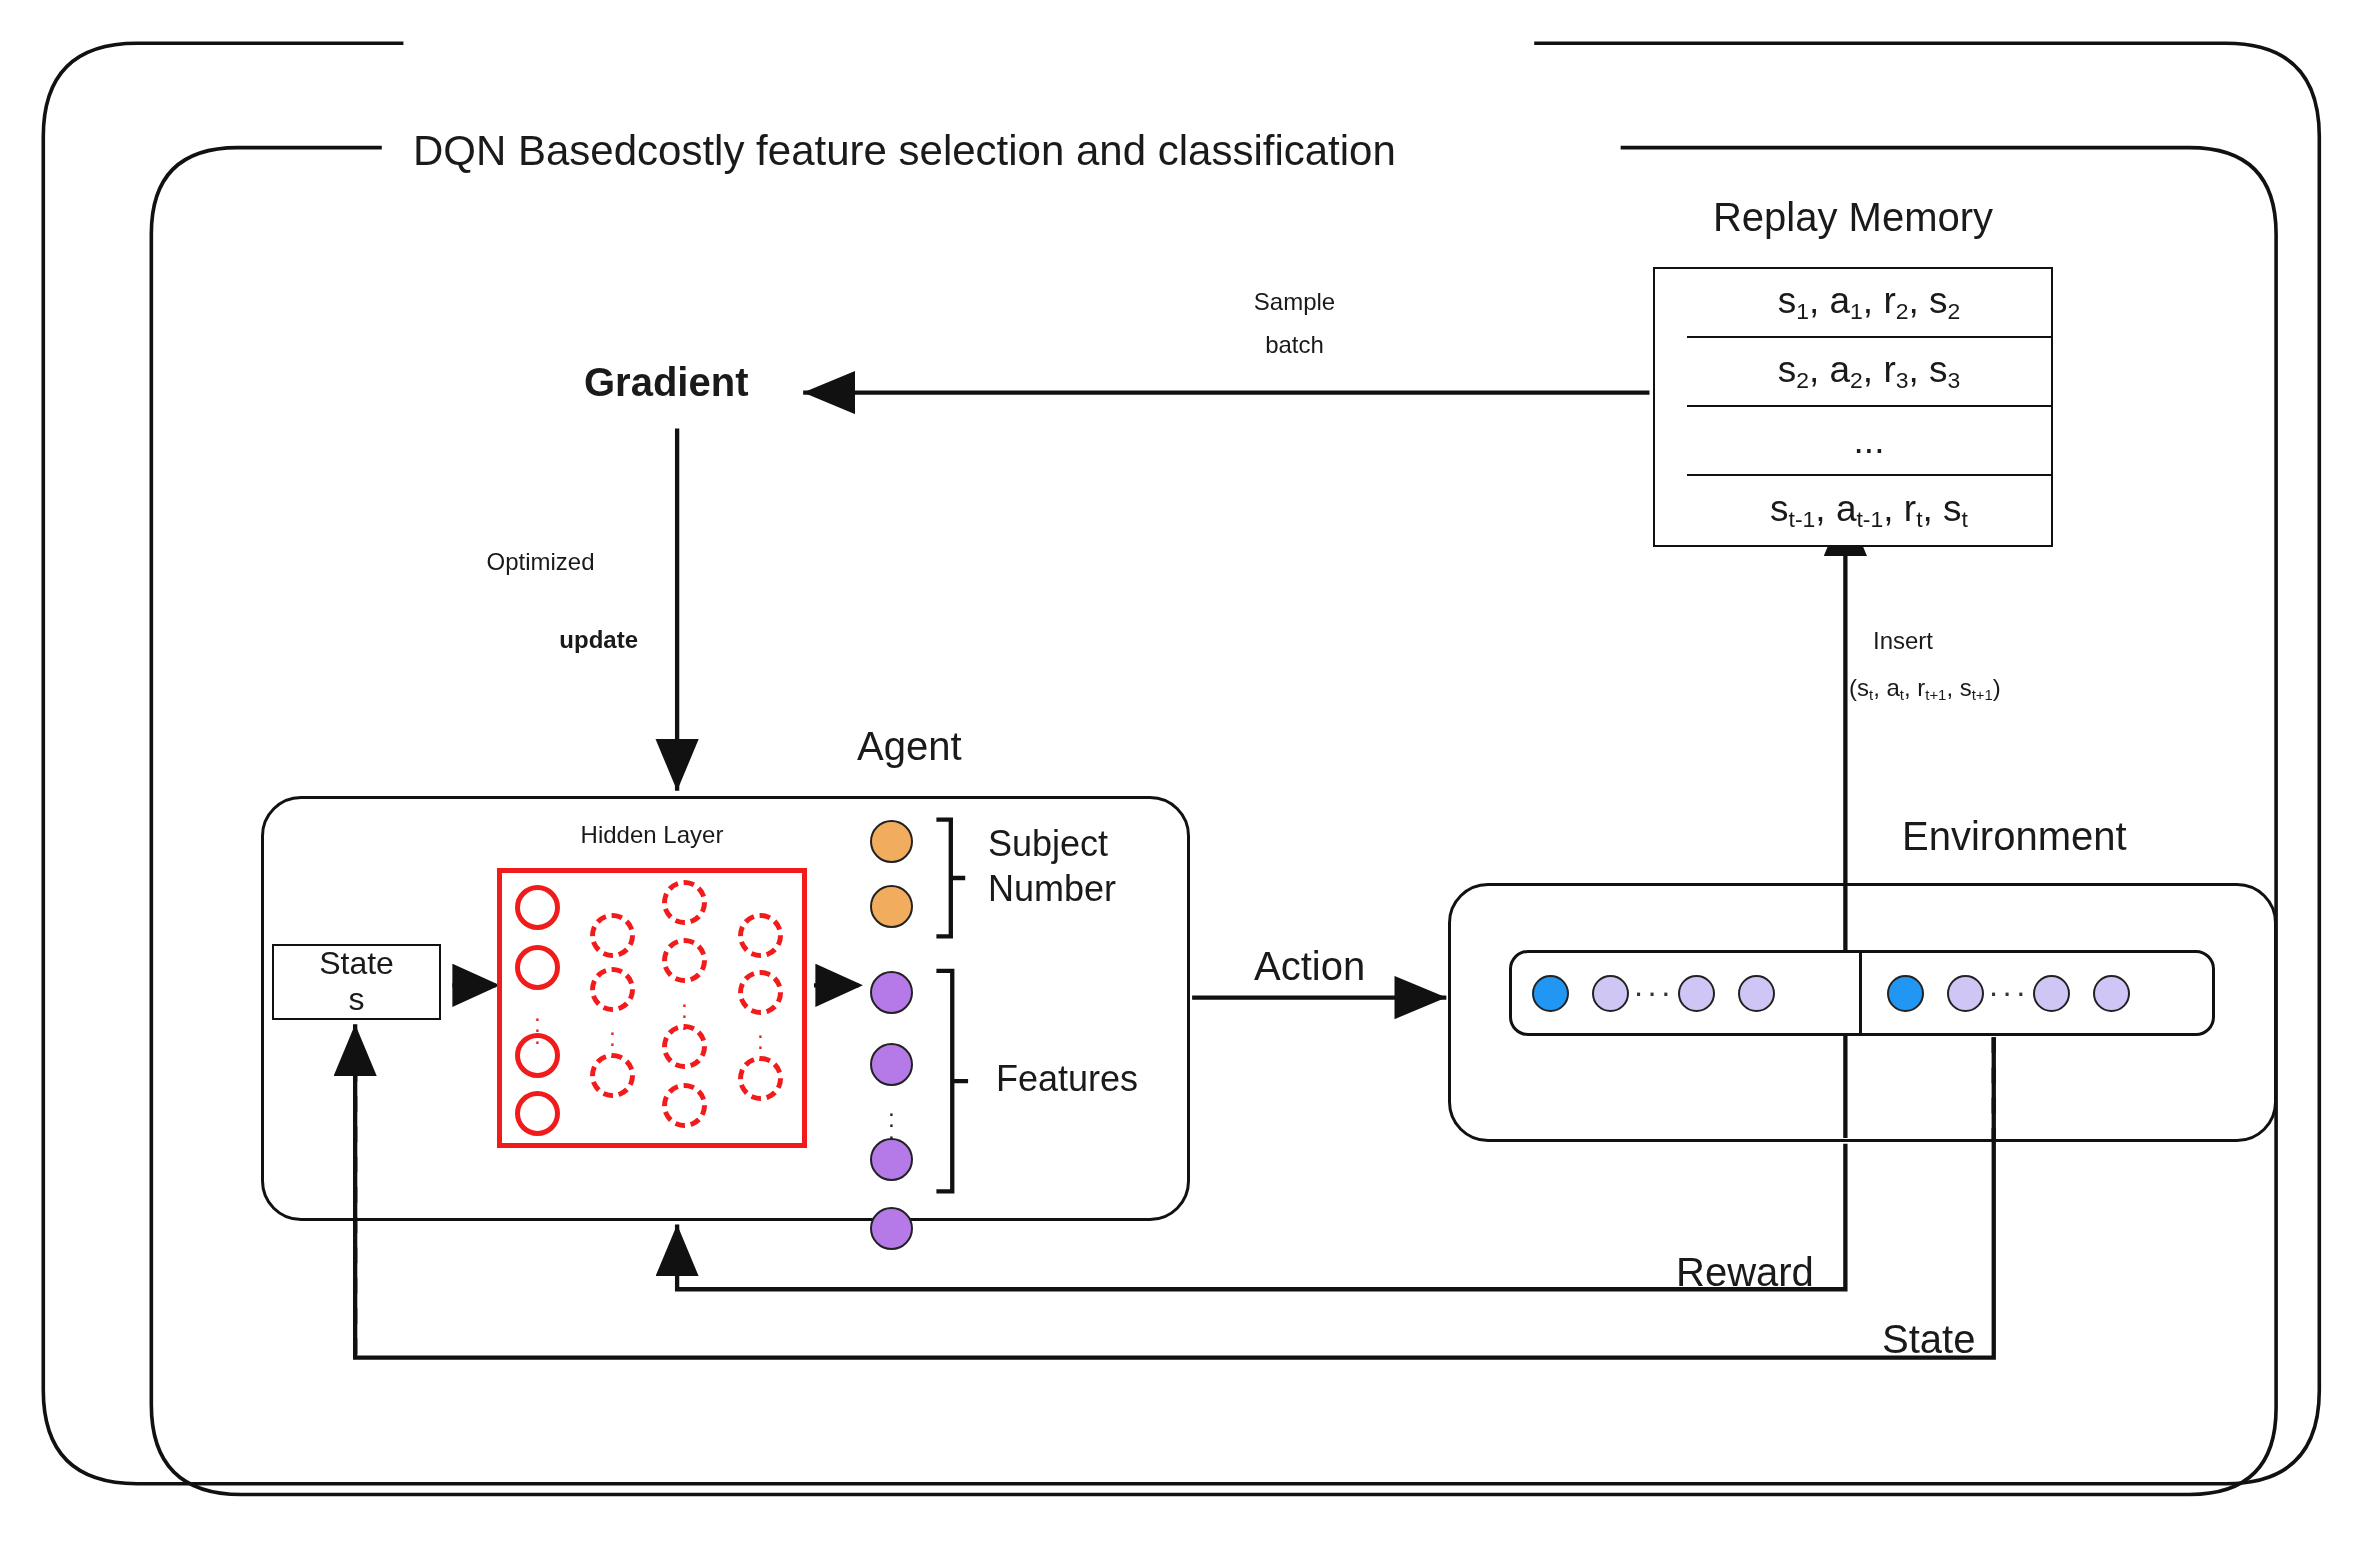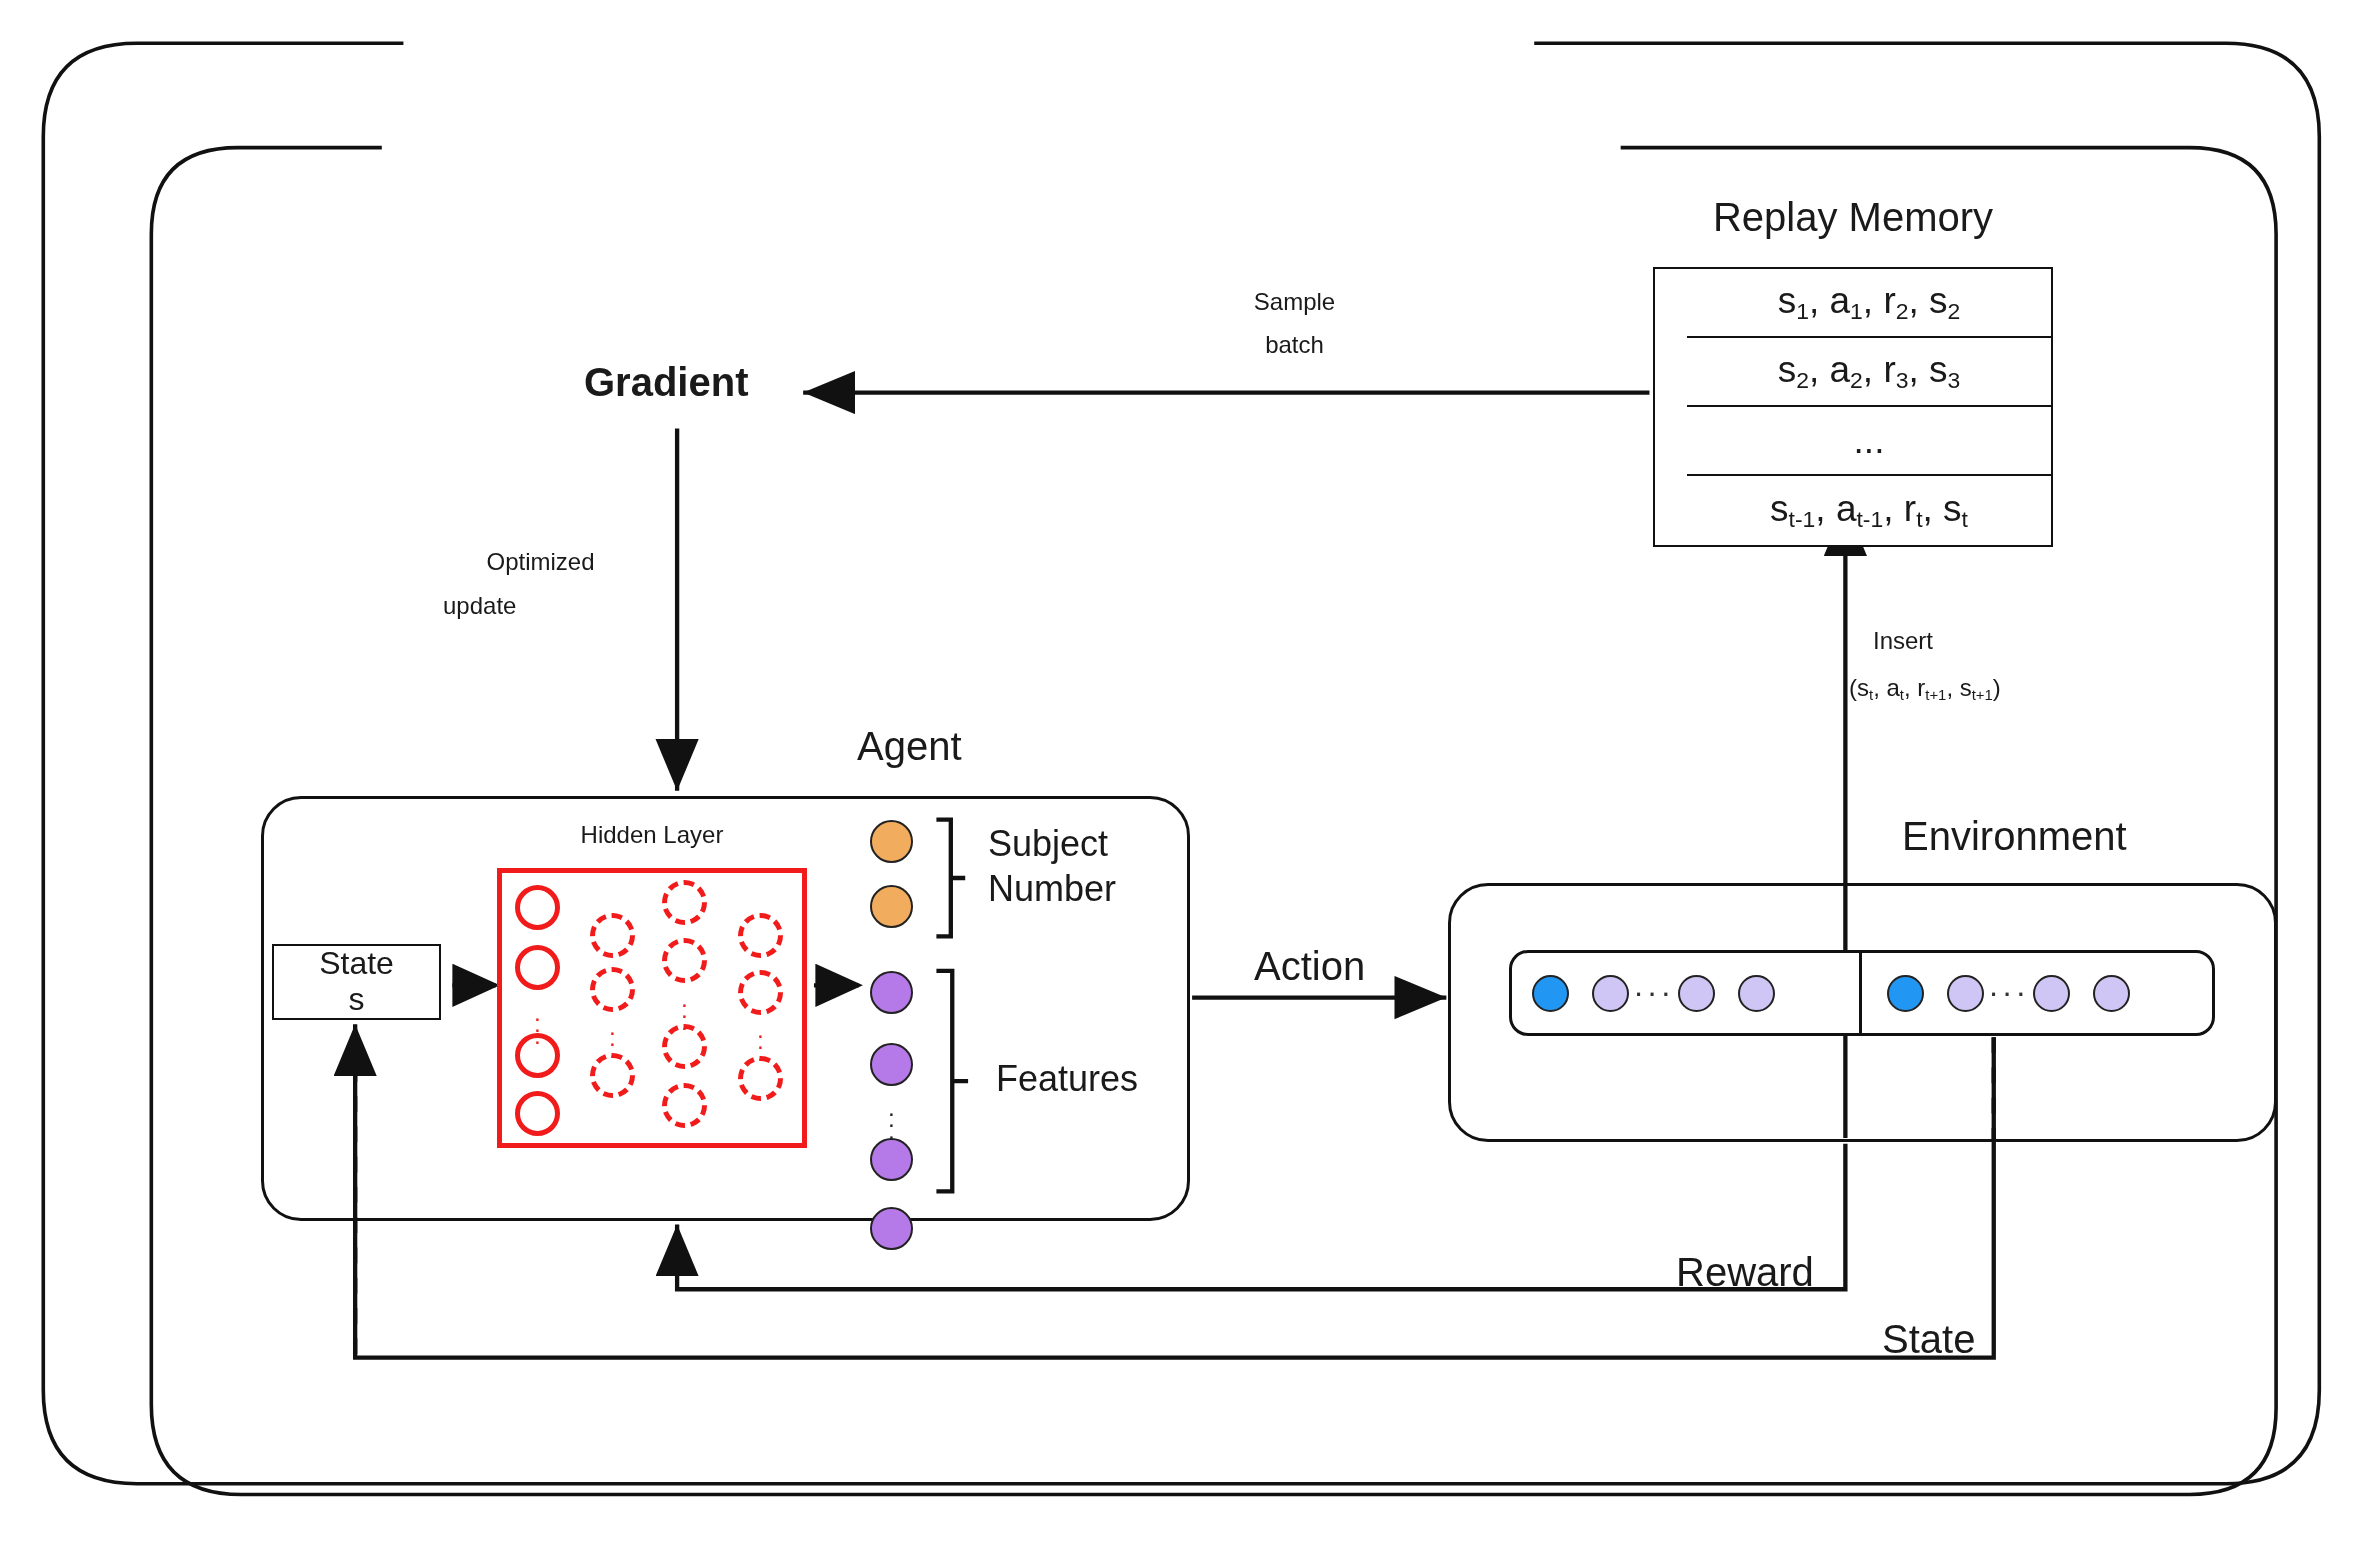--- a/index.html
+++ b/index.html
@@ -146,20 +146,21 @@
     <line x1="493" y1="1480" x2="493" y2="1422" stroke="#111" stroke-width="6" stroke-dasharray="22 20" marker-end="url(#ahs)"></line>
     <line x1="493" y1="1880" x2="493" y2="1425" stroke="#111" stroke-width="6" stroke-dasharray="22 20"></line>
 
     <line x1="2768" y1="1440" x2="2768" y2="1585" stroke="#111" stroke-width="6" stroke-dasharray="22 20"></line>
 
     <path d="M 1300,1138 L 1320,1138 L 1320,1300 L 1300,1300 M 1320,1219 L 1340,1219" fill="none" stroke="#111" stroke-width="6"></path>
 
     <path d="M 1300,1348 L 1322,1348 L 1322,1654 L 1300,1654 M 1322,1501 L 1344,1501" fill="none" stroke="#111" stroke-width="6"></path>
   </svg>
 
+  <div class="lbl t-inner" style="left:413px; top:127px;">DQN Basedcostly feature selection and classification</div>
 
   <div class="lbl t-big" style="left:1653px; top:195px; width:400px; text-align:center;">Replay Memory</div>
 
   <div id="replay-table">
     <div class="rm-row">
       <span>s<sub>1</sub>, a<sub>1</sub>, r<sub>2</sub>, s<sub>2</sub></span>
     </div>
     <div class="rm-row">
       <span>s<sub>2</sub>, a<sub>2</sub>, r<sub>3</sub>, s<sub>3</sub></span>
     </div>
@@ -170,21 +171,21 @@
       <span>s<sub>t-1</sub>, a<sub>t-1</sub>, r<sub>t</sub>, s<sub>t</sub></span>
     </div>
   </div>
 
   <div class="lbl t-sm" style="left:1201px; top:288px; width:187px; text-align:center;">Sample</div>
   <div class="lbl t-sm" style="left:1201px; top:331px; width:187px; text-align:center;">batch</div>
 
   <div class="lbl t-big" style="left:584px; top:360px;font-weight:bold;">Gradient</div>
 
   <div class="lbl t-sm" style="left:443px; top:548px; width:195px; text-align:center;">Optimized</div>
-  <div class="lbl t-sm" style="left:443px; top:592px; width:195px; text-align:left;">update</div>
+  <div class="lbl t-sm" style="left:443px; top:626px; width:195px; text-align:right;font-weight:bold;">update</div>
 
   <div class="lbl t-sm" style="left:1873px; top:627px;">Insert</div>
   <div class="lbl t-sm" style="left:1849px; top:674px;">(s<sub>t</sub>, a<sub>t</sub>, r<sub>t+1</sub>, s<sub>t+1</sub>)</div>
 
   <div class="lbl t-big" style="left:1254px; top:944px;">Action</div>
 
   <div class="lbl t-big" style="left:1676px; top:1250px;">Reward</div>
 
   <div class="lbl t-big" style="left:1882px; top:1317px;">State</div>
 

